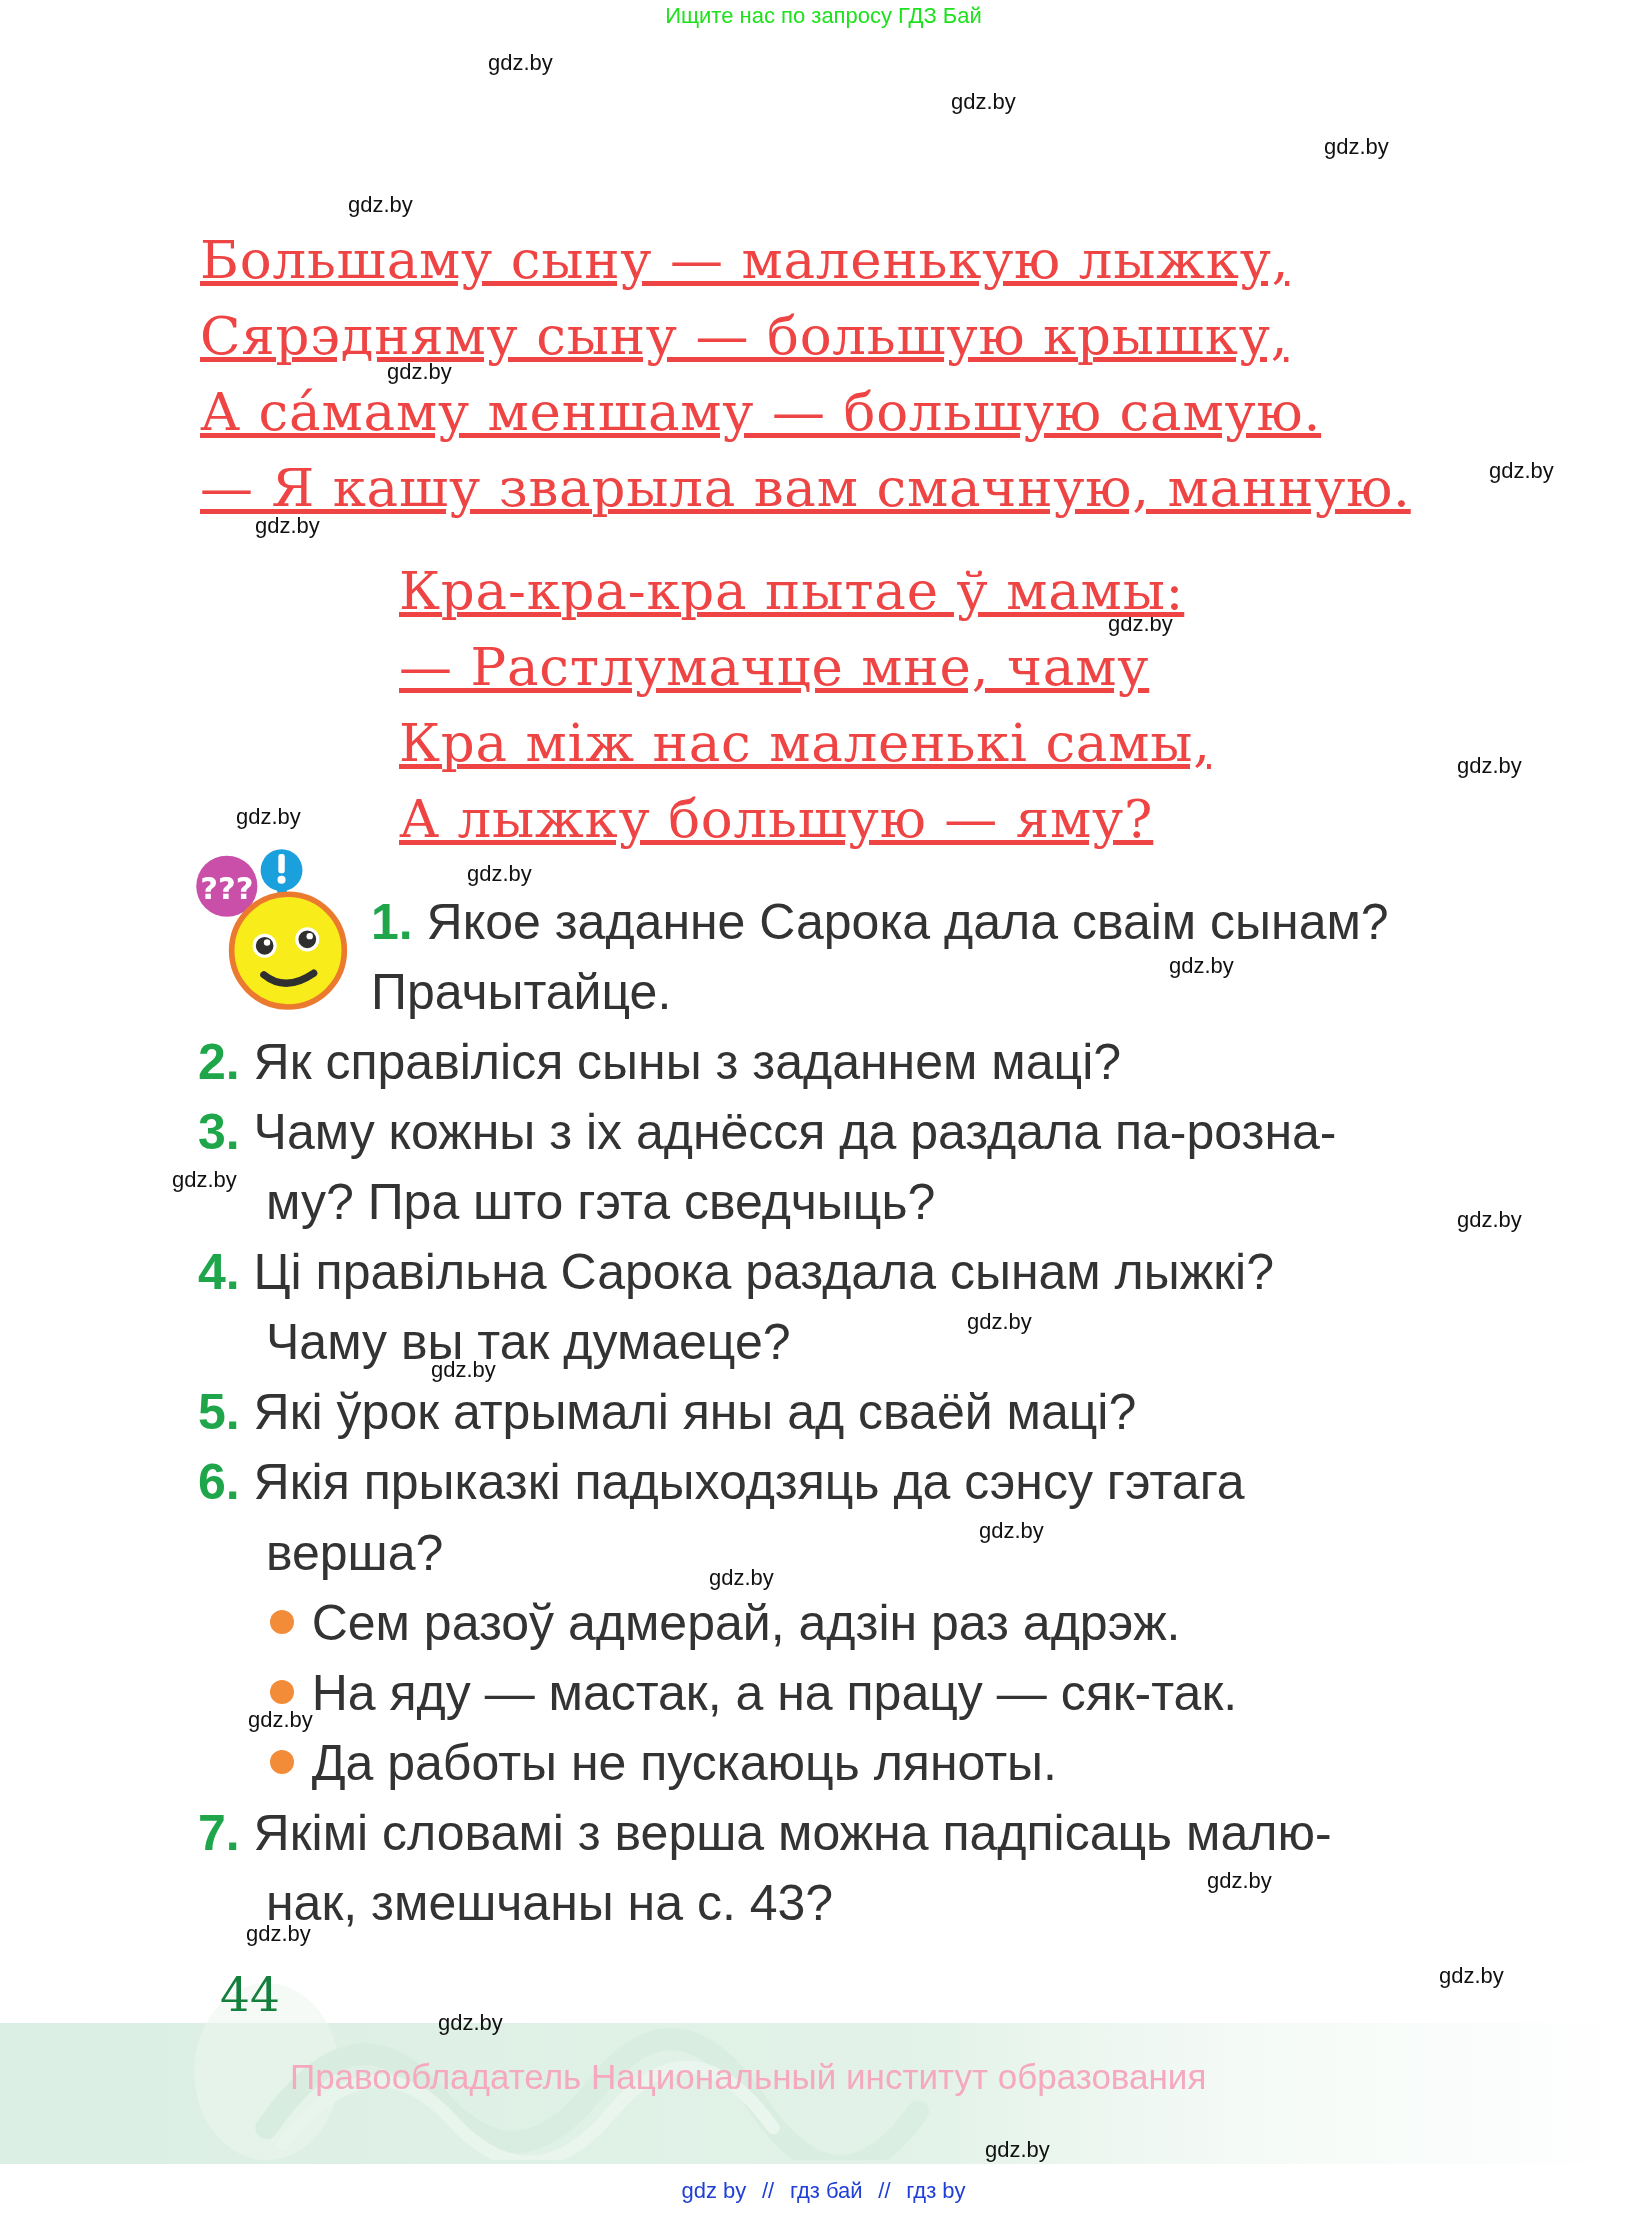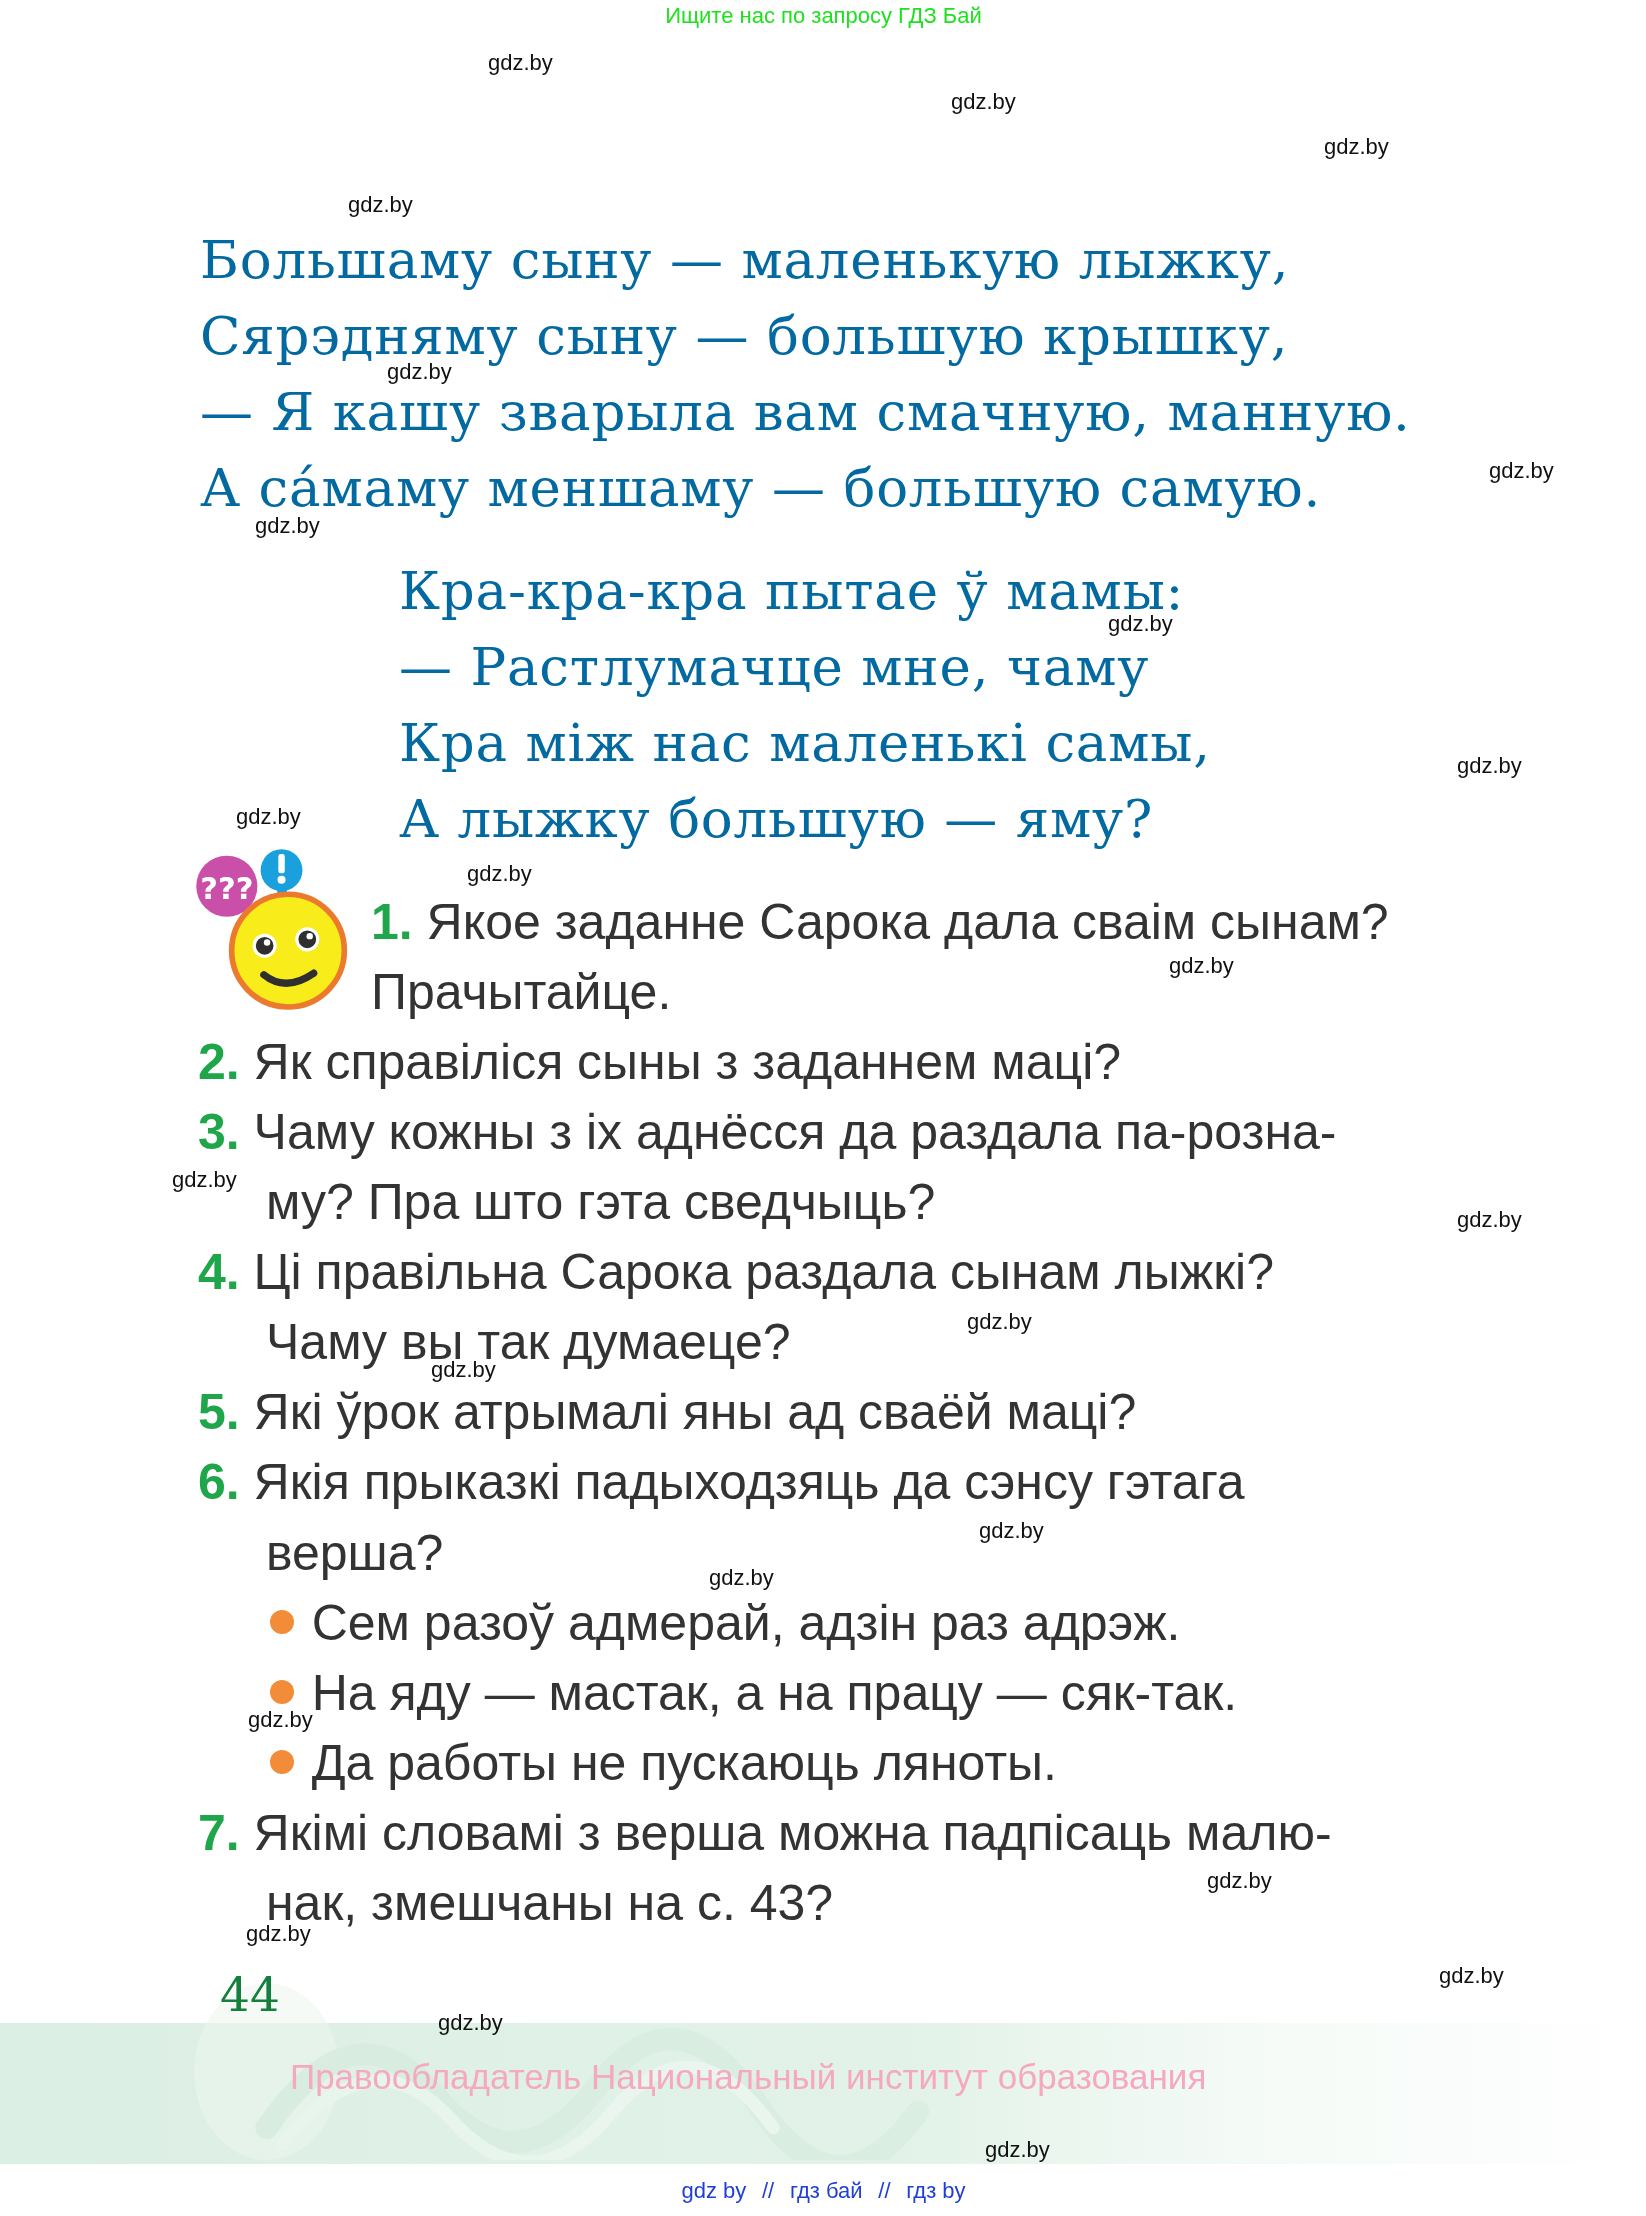--- a/index.html
+++ b/index.html
@@ -1,20 +1,20 @@
 <!DOCTYPE html>
 <html style="font-size:13px"><head>
 <meta charset="utf-8">
 <style>
   html, body { margin: 0; padding: 0; background: #ffffff; }
   body { width: 1647px; height: 2216px; position: relative; overflow: hidden; font-family: "Liberation Sans", sans-serif; color: #2b2b2b; }
   .abs { position: absolute; }
   .topbar { left: 0; top: 3.2px; width: 1647px; text-align: center; color: #1ee11e; font-size: 22px; }
   .wm { font-family: "Liberation Sans", sans-serif; font-size: 22px; color: #111; }
-  .poem { font-family: "DejaVu Serif", serif; color: #0369a1; font-size: 53px; line-height: 76px; letter-spacing: 0.8px; }
+  .poem { font-family: "DejaVu Serif", serif; color: #ef4444; font-size: 53px; line-height: 76px; letter-spacing: 0.8px; text-decoration: underline; }
   .poem1 { left: 200px; top: 222px; }
   .poem2 { left: 399px; top: 553px; }
   .poem-line { white-space: nowrap; }
   .q { font-family: "Liberation Sans", sans-serif; font-size: 50px; line-height: 70px; color: #333; }
   .qnum { color: #1fa64a; font-weight: bold; }
   .qrow { position: absolute; white-space: nowrap; }
   .prov { font-family: "Liberation Sans", sans-serif; font-size: 50px; color: #333; }
   .bullet { display: inline-block; width: 24px; height: 24px; border-radius: 50%; background: #f28c38; vertical-align: middle; margin-right: 17.7px; position: relative; top: -4.8px; }
   .pagenum { font-family: "DejaVu Serif", serif; font-size: 47px; color: #15803d; }
   .footer-band { left: 0; top: 2023px; width: 1647px; height: 141px; background: linear-gradient(90deg, #dcefe4 0%, #e2f2e8 55%, #f4faf6 75%, #ffffff 100%); }
@@ -47,22 +47,22 @@
 <div class="abs wm" style="left:979px;top:1518px">gdz.by</div>
 <div class="abs wm" style="left:709px;top:1565px">gdz.by</div>
 <div class="abs wm" style="left:248px;top:1707px">gdz.by</div>
 <div class="abs wm" style="left:1207px;top:1868px">gdz.by</div>
 <div class="abs wm" style="left:246px;top:1921px">gdz.by</div>
 <div class="abs wm" style="left:1439px;top:1963px">gdz.by</div>
 
 <div class="abs poem poem1">
   <div class="poem-line">Большаму сыну — маленькую лыжку,</div>
   <div class="poem-line">Сярэдняму сыну — большую крышку,</div>
+  <div class="poem-line">А са́маму меншаму — большую самую.</div>
   <div class="poem-line">— Я кашу зварыла вам смачную, манную.</div>
-  <div class="poem-line">А са́маму меншаму — большую самую.</div>
 </div>
 
 <div class="abs poem poem2">
   <div class="poem-line">Кра-кра-кра пытае ў мамы:</div>
   <div class="poem-line">— Растлумачце мне, чаму</div>
   <div class="poem-line">Кра між нас маленькі самы,</div>
   <div class="poem-line">А лыжку большую — яму?</div>
 </div>
 
 <div class="abs" style="left:193px;top:846px;width:161px;height:169px">

